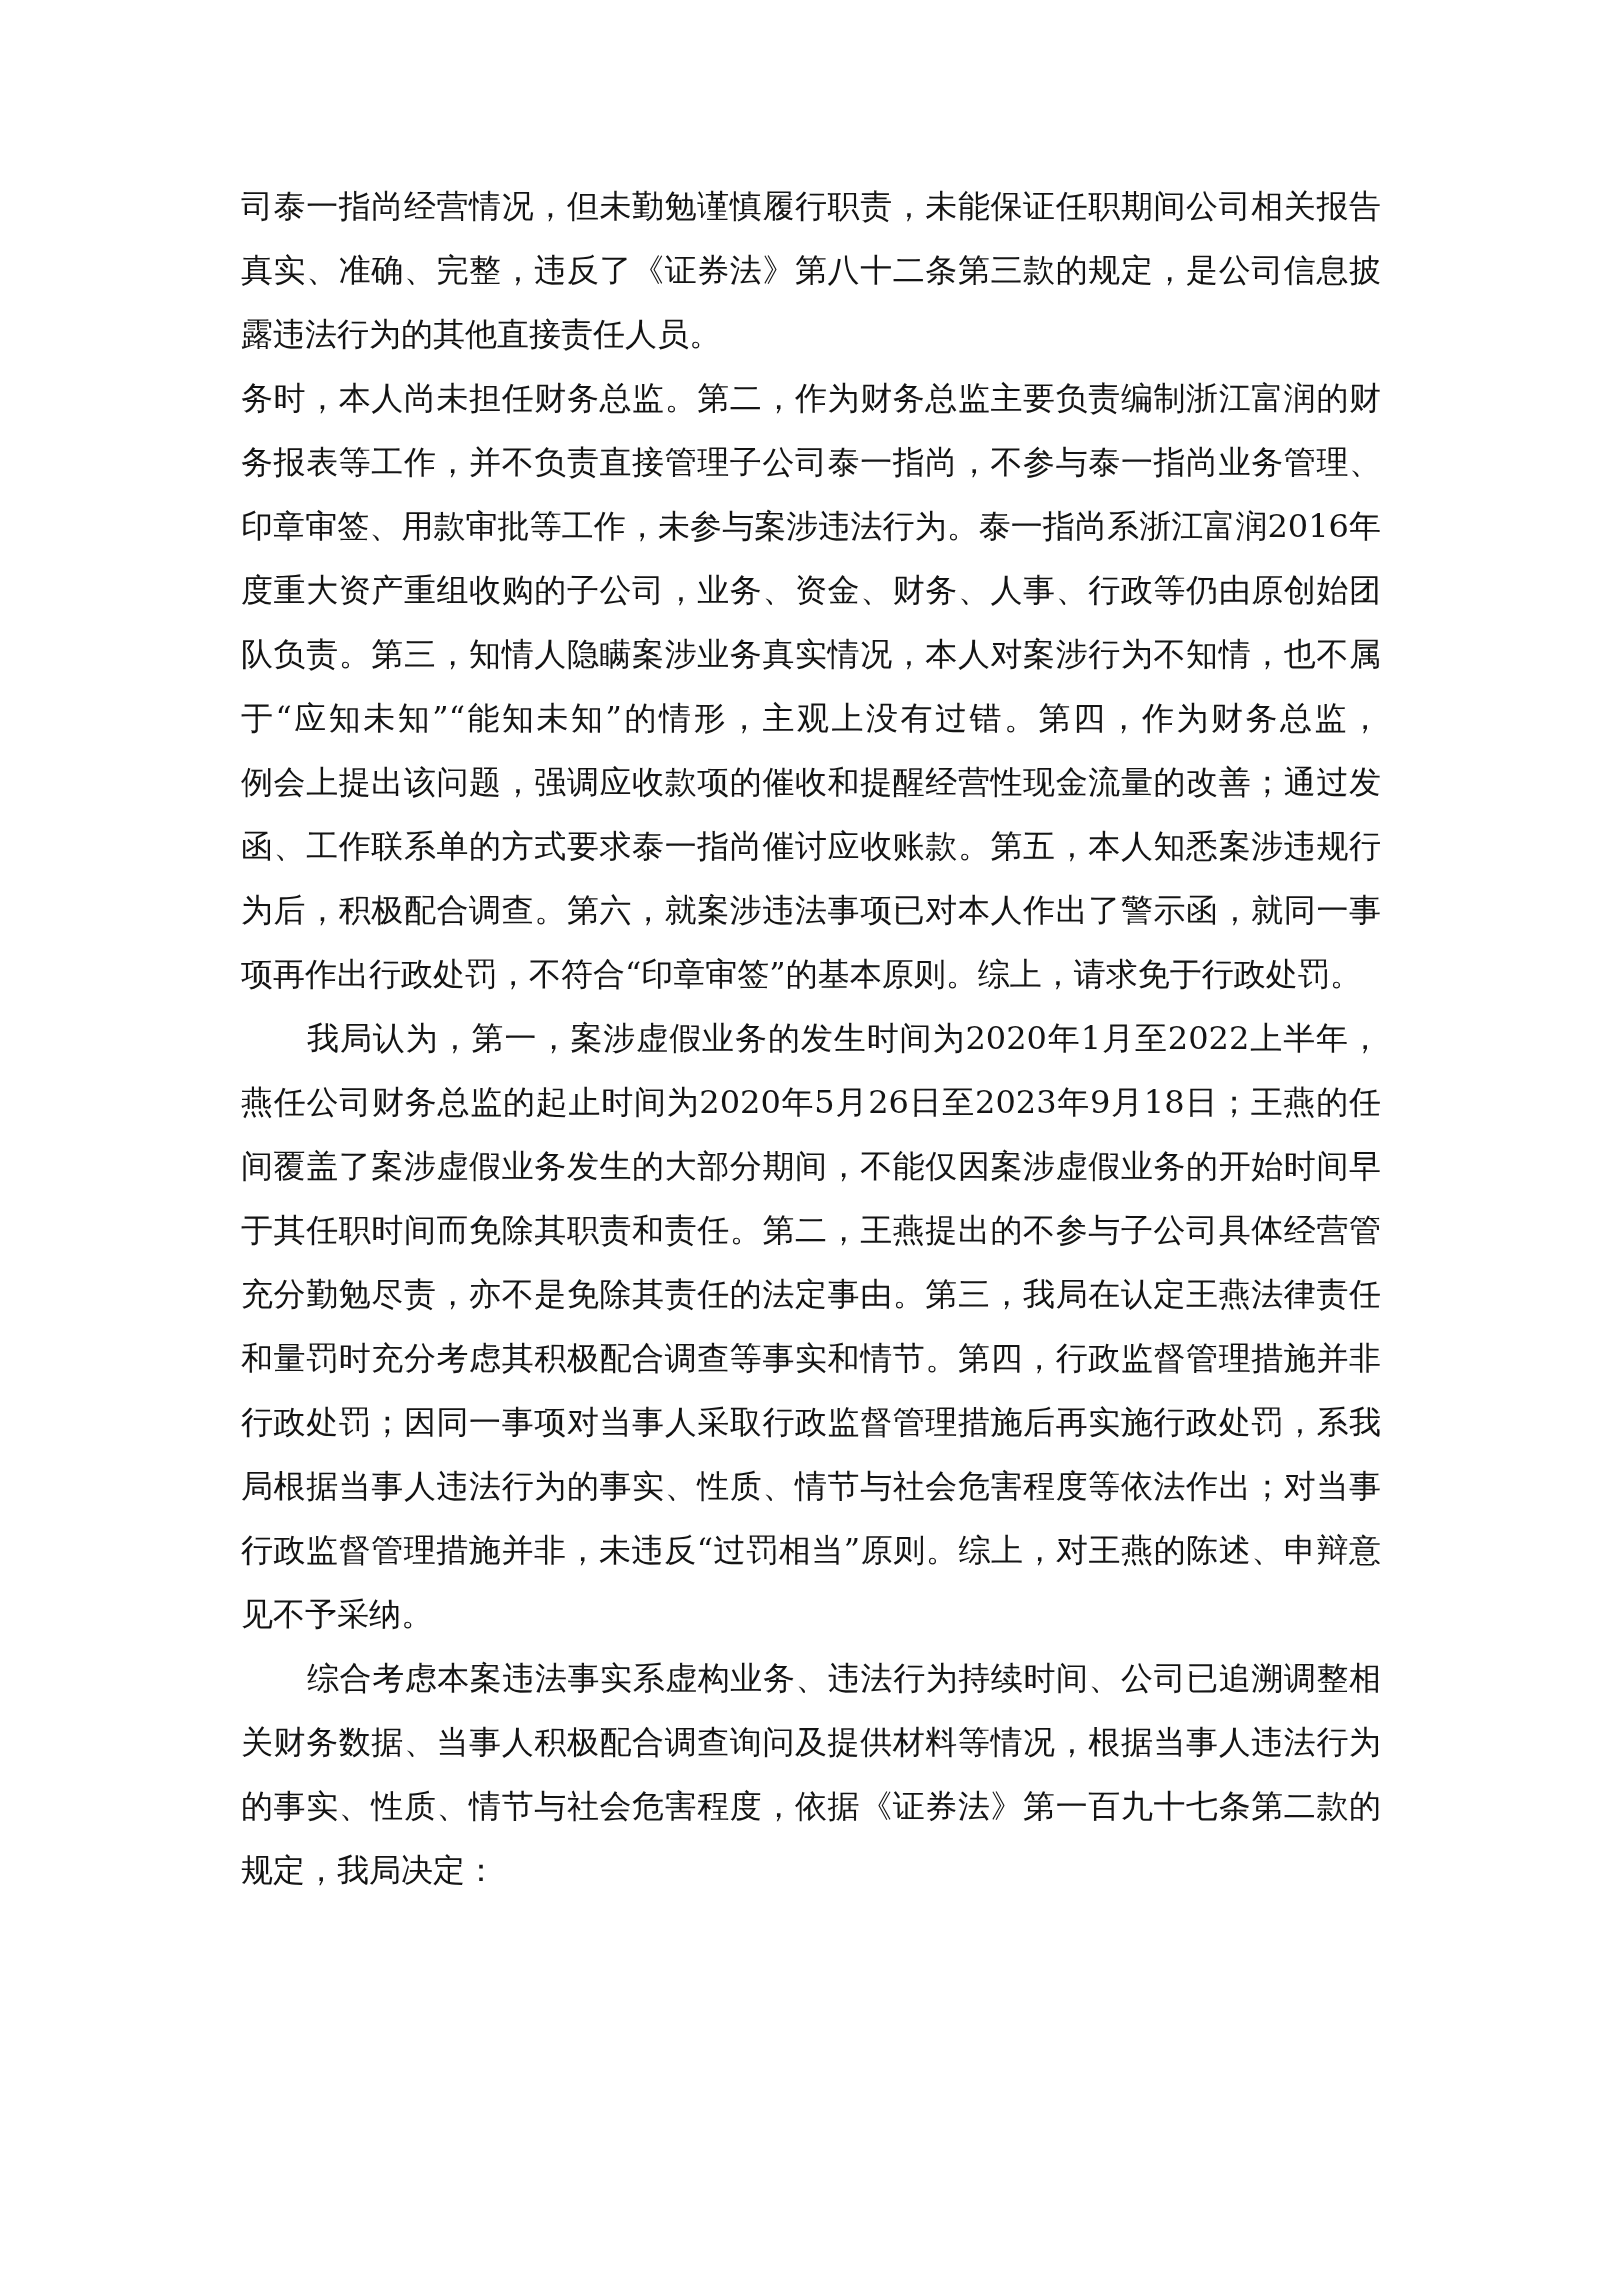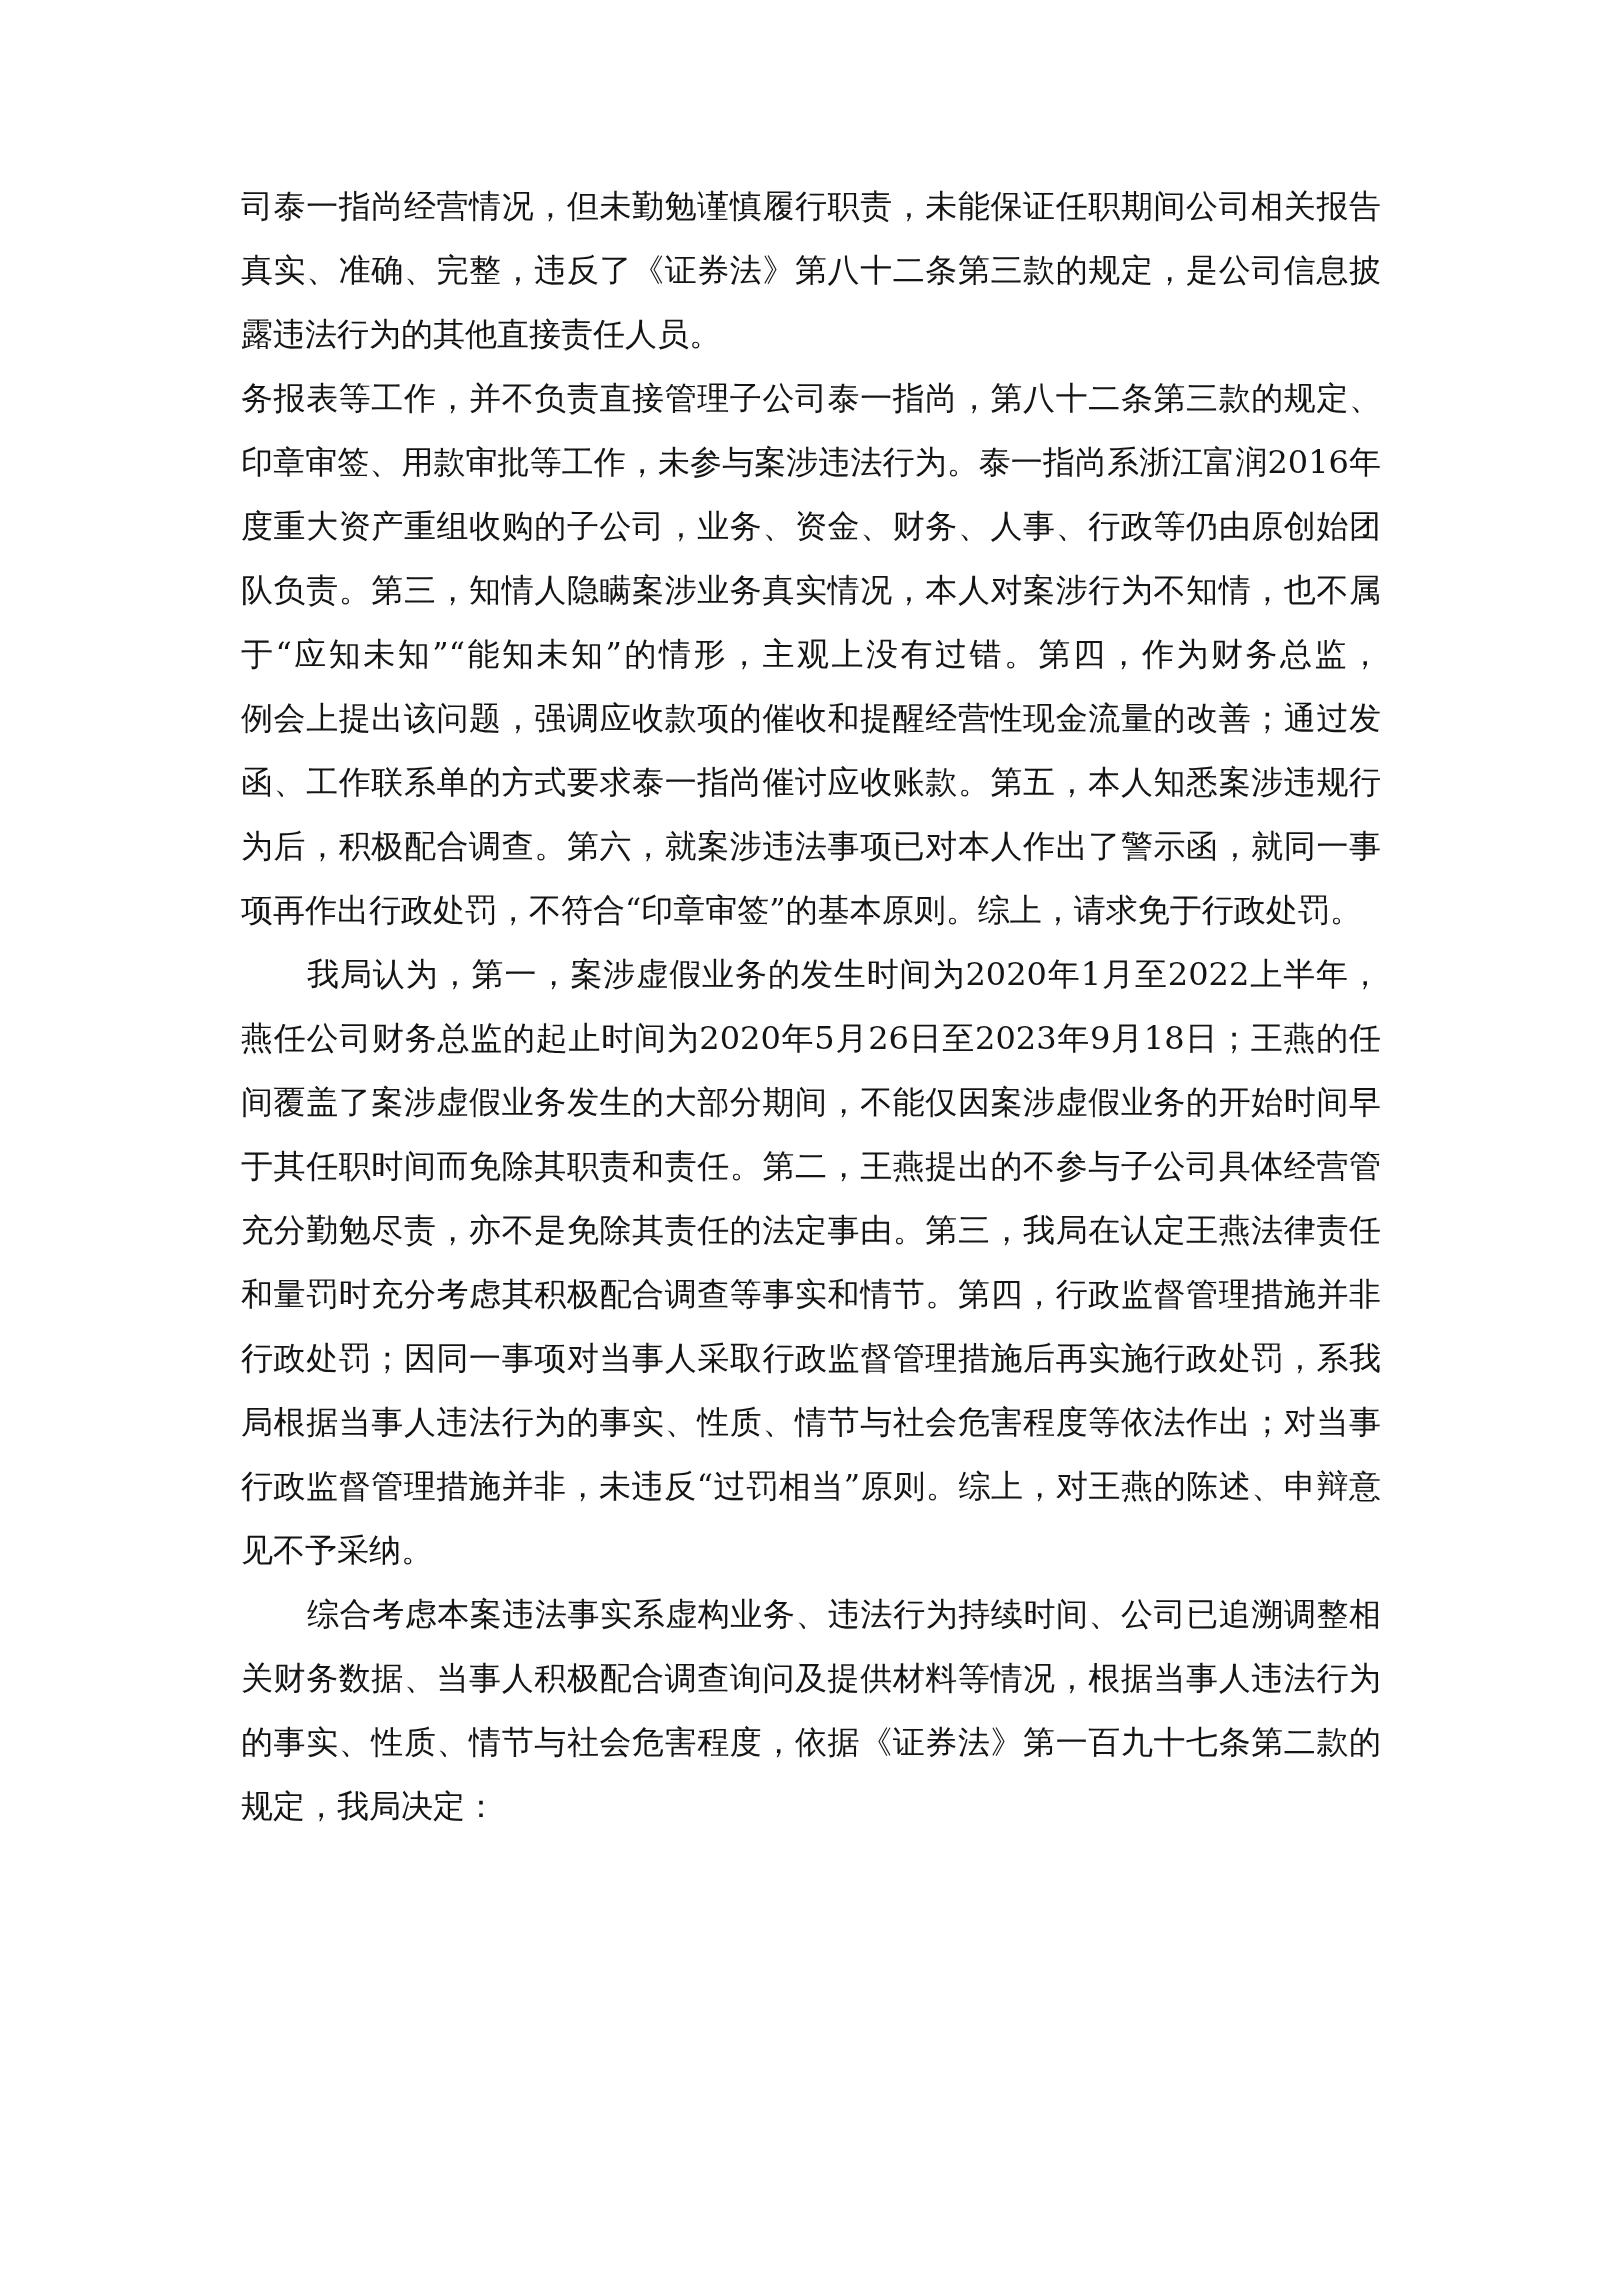--- a/index.html
+++ b/index.html
@@ -42,21 +42,22 @@
 <body>
 
 <div class="page" style="background: rgb(255, 255, 255); color: rgb(20, 20, 20);">
   <div class="text-block">
       <div>
         <div class="line para-first">司泰一指尚经营情况，但未勤勉谨慎履行职责，未能保证任职期间公司相关报告</div>
         <div class="line">真实、准确、完整，违反了《证券法》第八十二条第三款的规定，是公司信息披</div>
         <div class="line para-last">露违法行为的其他直接责任人员。</div>
       </div>
       <div>
-        <div class="line indented">务报表等工作，并不负责直接管理子公司泰一指尚，第八十二条第三款的规定、</div>
+        <div class="line indented">务时，本人尚未担任财务总监。第二，作为财务总监主要负责编制浙江富润的财</div>
+        <div class="line indented">务报表等工作，并不负责直接管理子公司泰一指尚，不参与泰一指尚业务管理、</div>
         <div class="line indented">印章审签、用款审批等工作，未参与案涉违法行为。泰一指尚系浙江富润2016年</div>
         <div class="line indented">度重大资产重组收购的子公司，业务、资金、财务、人事、行政等仍由原创始团</div>
         <div class="line indented">队负责。第三，知情人隐瞒案涉业务真实情况，本人对案涉行为不知情，也不属</div>
         <div class="line indented">于“应知未知”“能知未知”的情形，主观上没有过错。第四，作为财务总监，</div>
         <div class="line indented">例会上提出该问题，强调应收款项的催收和提醒经营性现金流量的改善；通过发</div>
         <div class="line indented">函、工作联系单的方式要求泰一指尚催讨应收账款。第五，本人知悉案涉违规行</div>
         <div class="line indented">为后，积极配合调查。第六，就案涉违法事项已对本人作出了警示函，就同一事</div>
         <div class="line para-last indented">项再作出行政处罚，不符合“印章审签”的基本原则。综上，请求免于行政处罚。</div>
       </div>
       <div>

